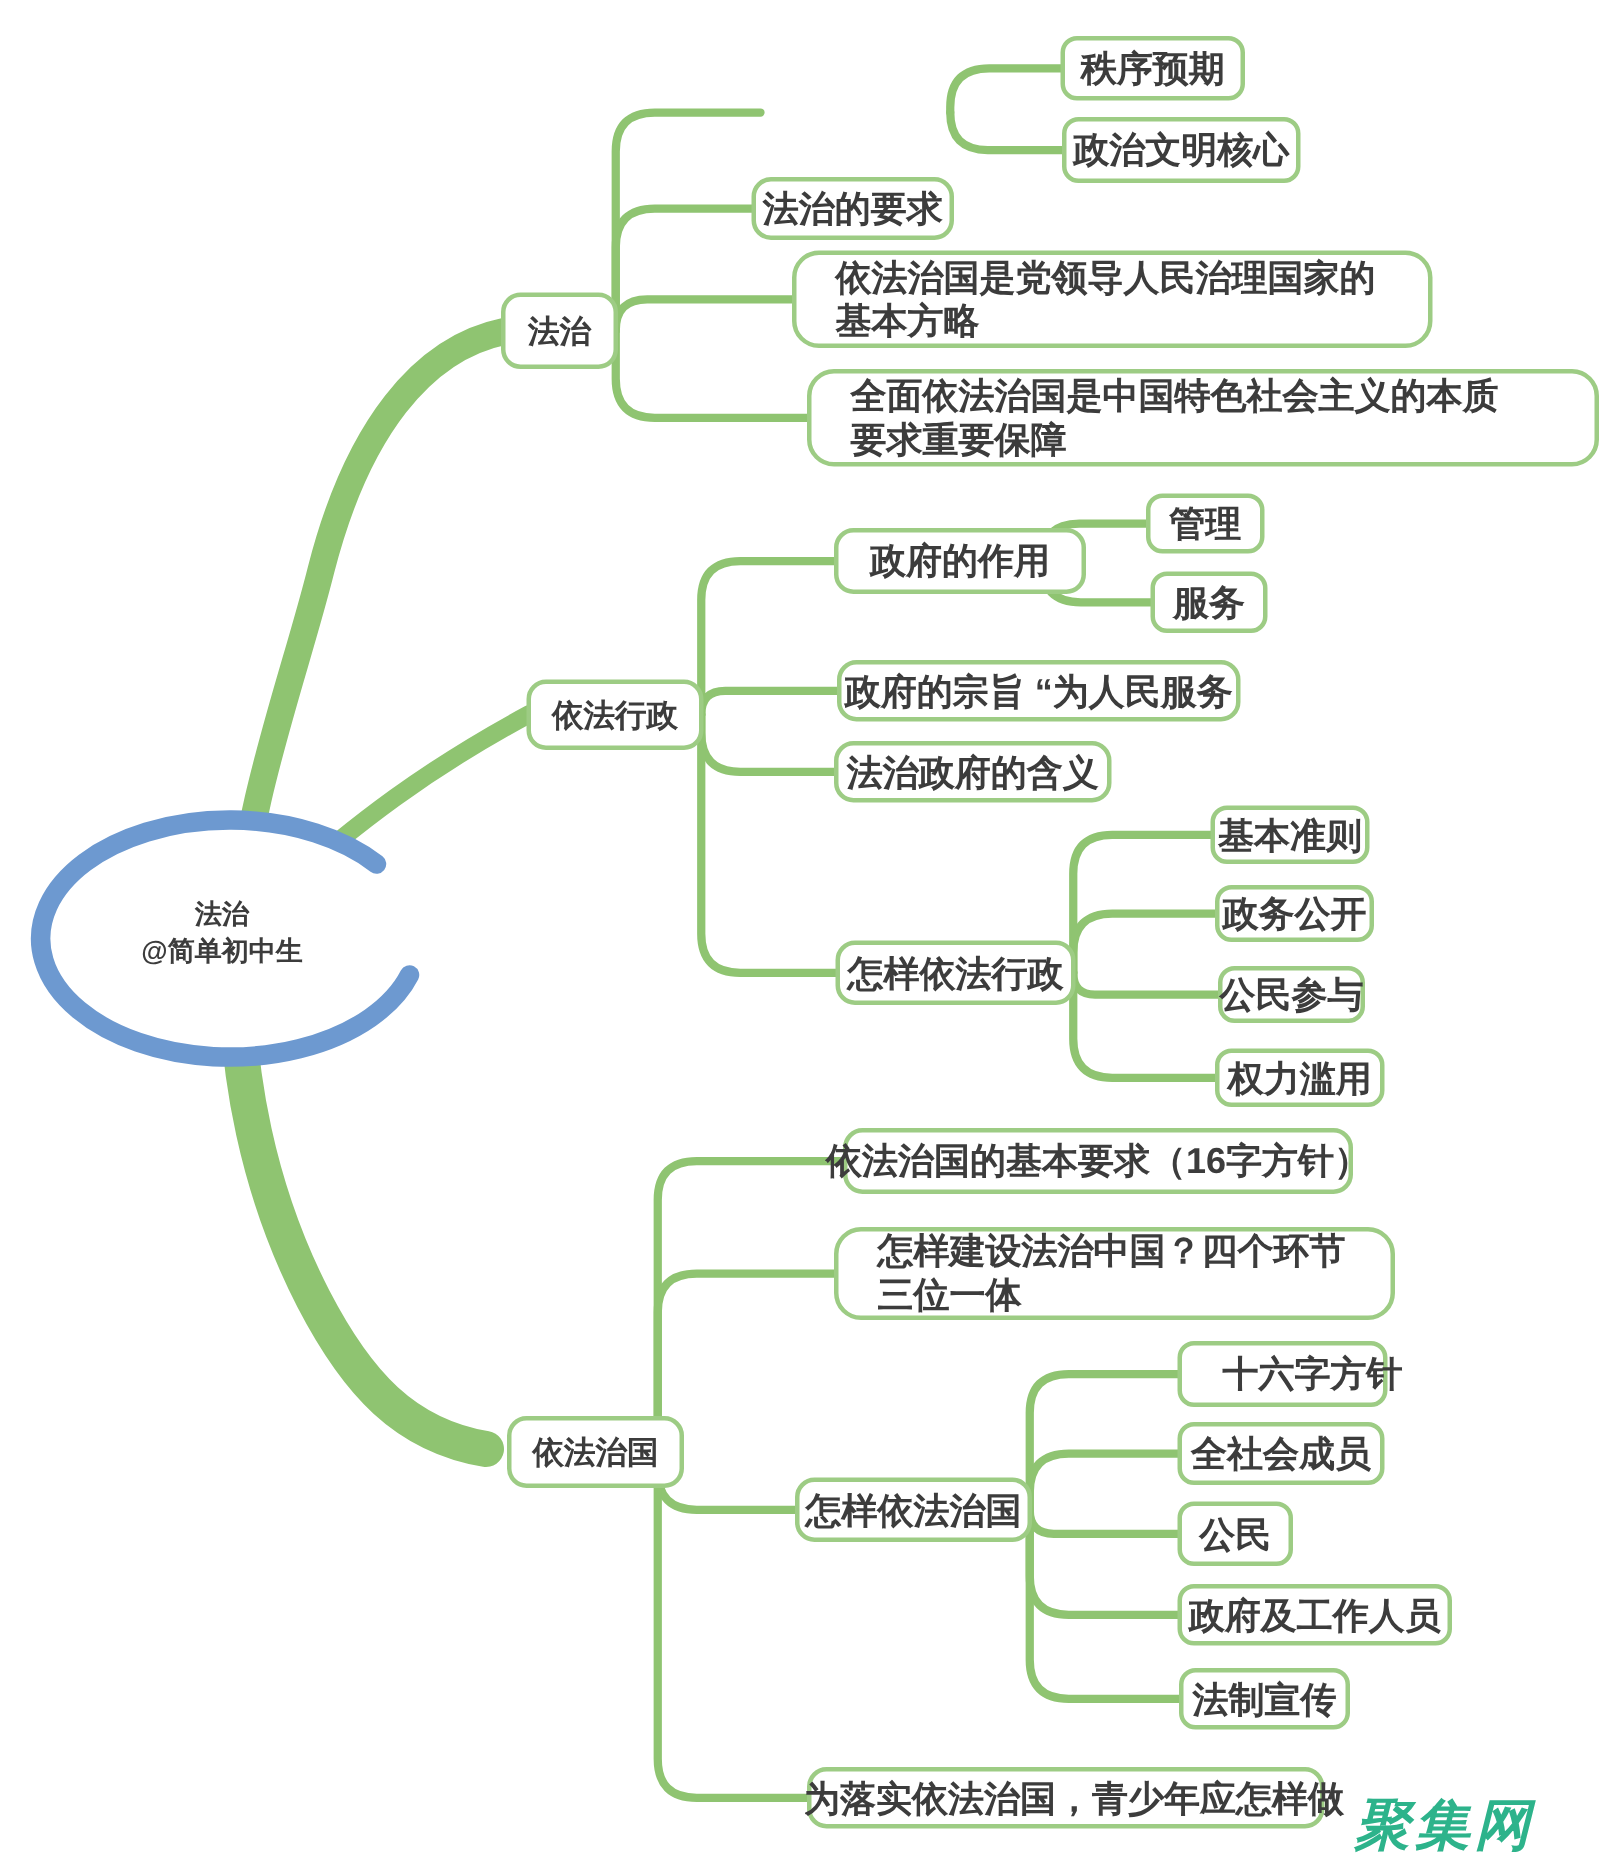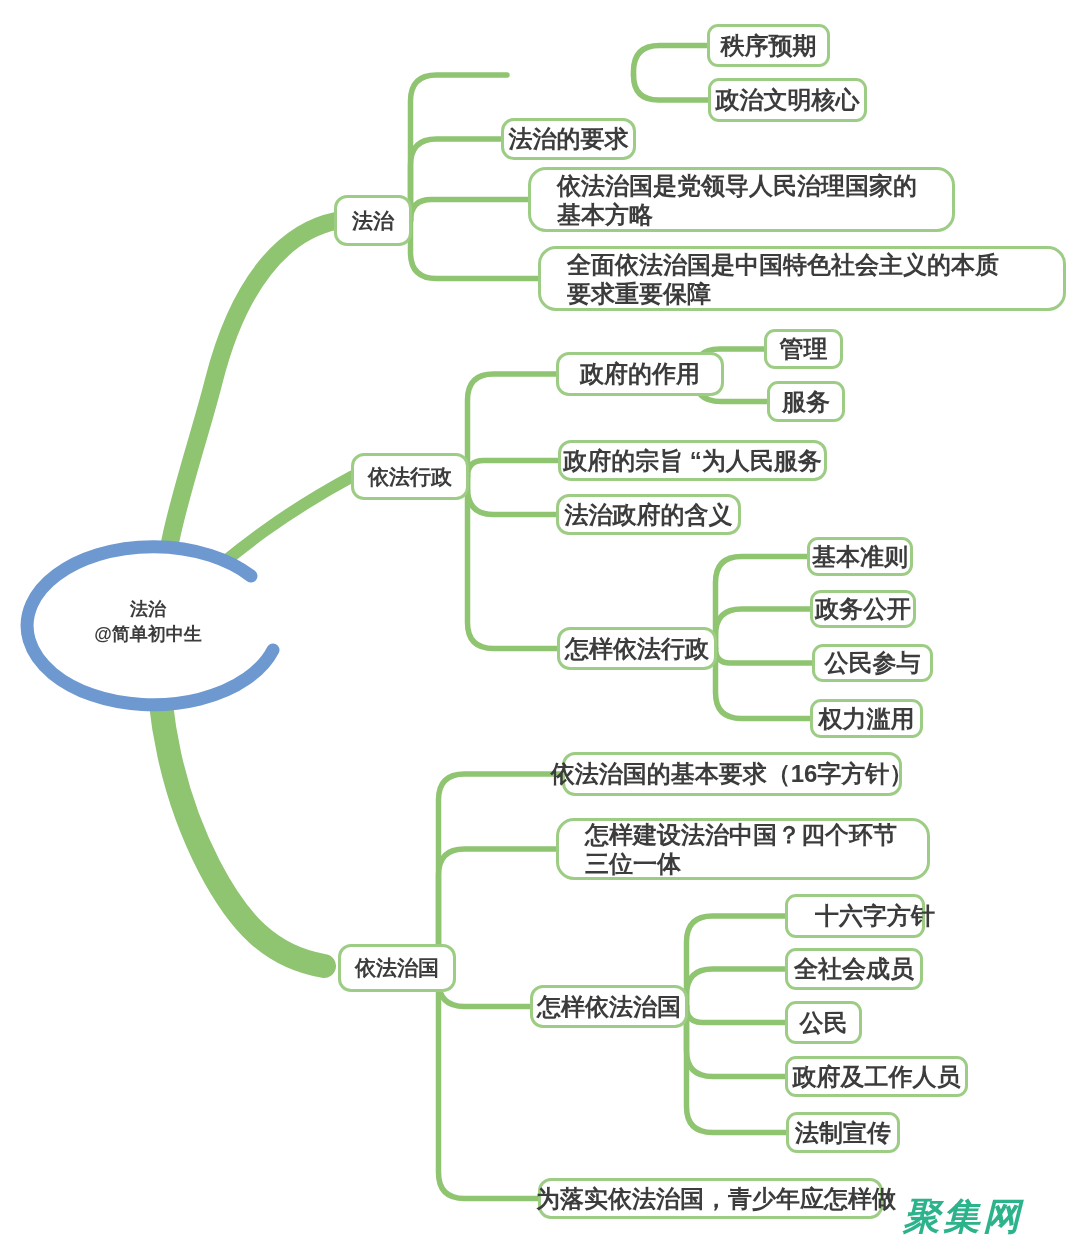--- a/index.html
+++ b/index.html
@@ -91,21 +91,21 @@
 
   <div class="node main" id="b2" style="left:351px;top:453px;width:118px;height:47px;">依法行政</div>
   <div class="node" id="b2c1" style="left:556px;top:352px;width:168px;height:44px;">政府的作用</div>
   <div class="node" id="b2c1a" style="left:764px;top:329px;width:79px;height:40px;border-radius:11px;">管理</div>
   <div class="node" id="b2c1b" style="left:767px;top:381px;width:78px;height:41px;border-radius:11px;">服务</div>
   <div class="node" id="b2c2" style="left:558px;top:440px;width:269px;height:41px;">政府的宗旨 “为人民服务</div>
   <div class="node" id="b2c3" style="left:556px;top:494px;width:185px;height:41px;">法治政府的含义</div>
   <div class="node" id="b2c4" style="left:557px;top:627px;width:160px;height:43px;">怎样依法行政</div>
   <div class="node" id="b2c4a" style="left:807px;top:537px;width:106px;height:39px;border-radius:11px;">基本准则</div>
   <div class="node" id="b2c4b" style="left:810px;top:590px;width:106px;height:38px;border-radius:11px;">政务公开</div>
-  <div class="node" id="b2c4c" style="left:812px;top:644px;width:121px;height:38px;border-radius:11px;">公民参与</div>
+  <div class="node" id="b2c4c" style="left:812px;top:644px;width:98px;height:38px;border-radius:11px;">公民参与</div>
   <div class="node" id="b2c4d" style="left:810px;top:699px;width:113px;height:39px;border-radius:11px;">权力滥用</div>
 
   <div class="node main" id="b3" style="left:322px;top:944px;width:118px;height:48px;margin-left:16px;">依法治国</div>
   <div class="node" id="b3c1" style="left:562px;top:752px;width:340px;height:44px;">依法治国的基本要求（16字方针）</div>
   <div class="node wrap" id="b3c2" style="left:556px;top:818px;width:374px;height:62px;padding:2px 14px 2px 26px;">怎样建设法治中国？四个环节三位一体</div>
   <div class="node" id="b3c3" style="left:530px;top:985px;width:158px;height:43px;text-align:right;">怎样依法治国</div>
   <div class="node" id="b3c3a" style="left:785px;top:894px;width:140px;height:44px;border-radius:11px;padding-left:40px;">十六字方针</div>
   <div class="node" id="b3c3b" style="left:785px;top:948px;width:138px;height:42px;border-radius:11px;">全社会成员</div>
   <div class="node" id="b3c3c" style="left:785px;top:1001px;width:77px;height:43px;border-radius:11px;">公民</div>
   <div class="node" id="b3c3d" style="left:785px;top:1056px;width:183px;height:41px;border-radius:11px;">政府及工作人员</div>

